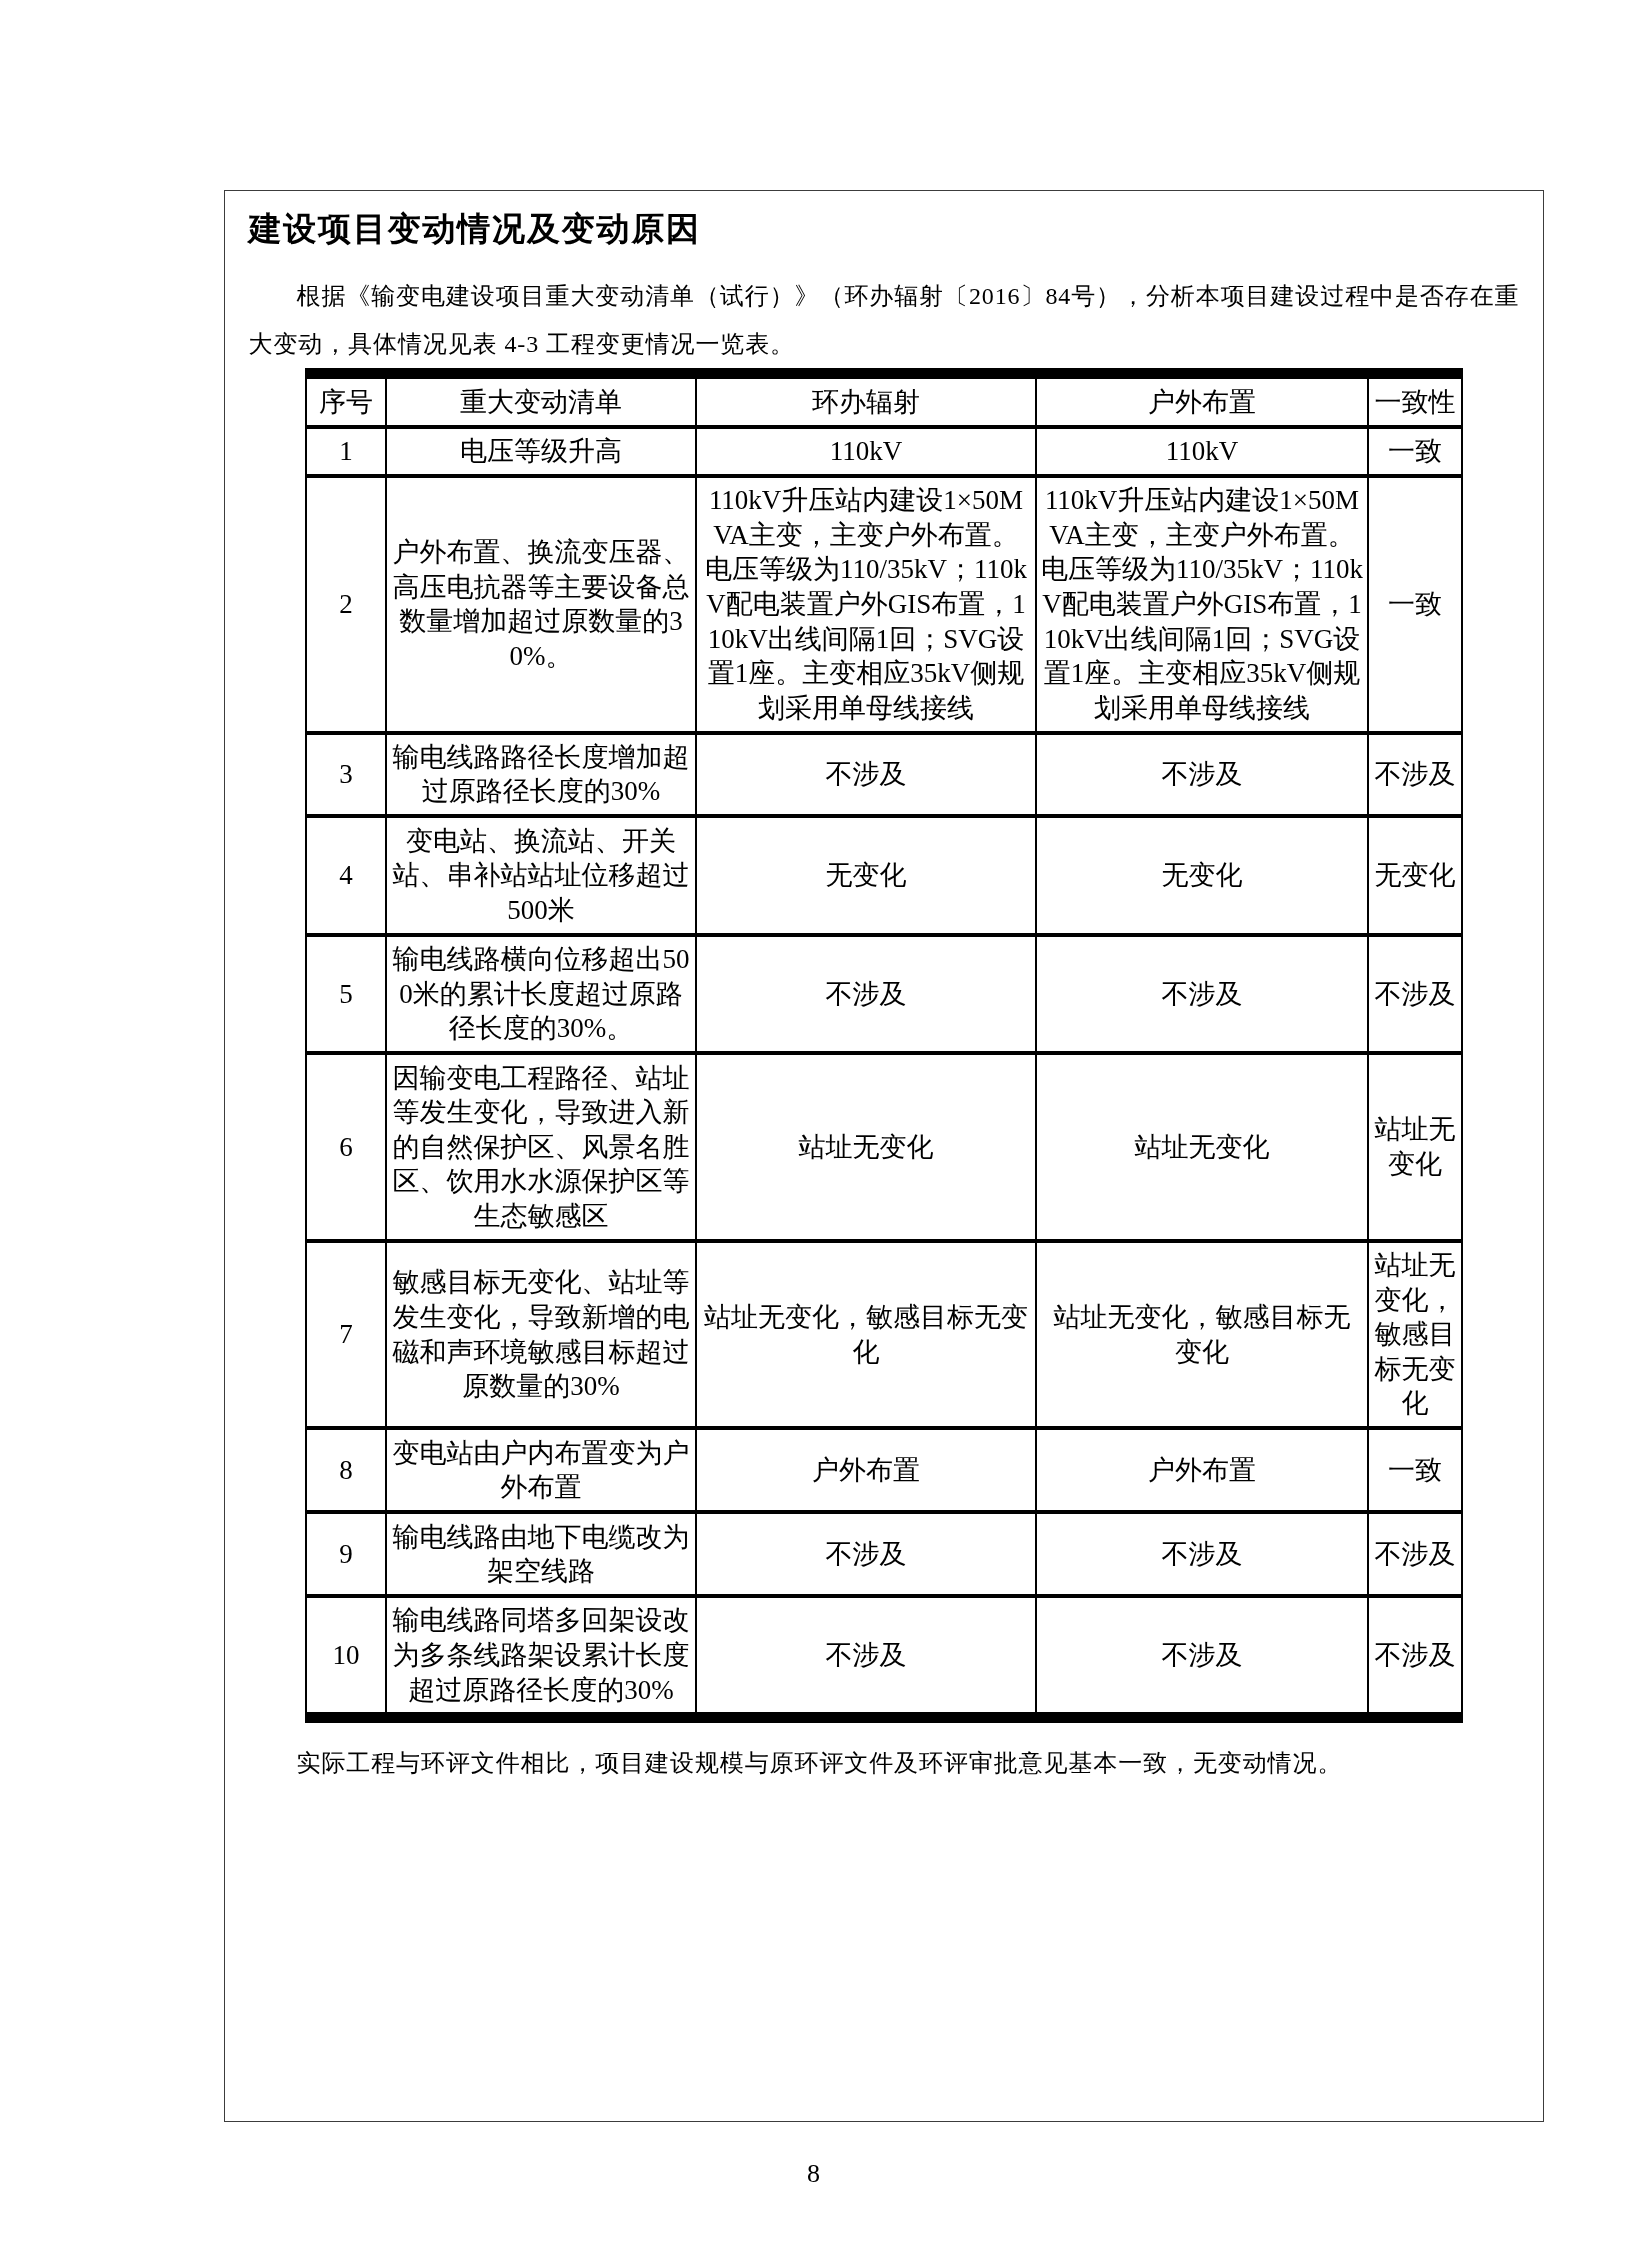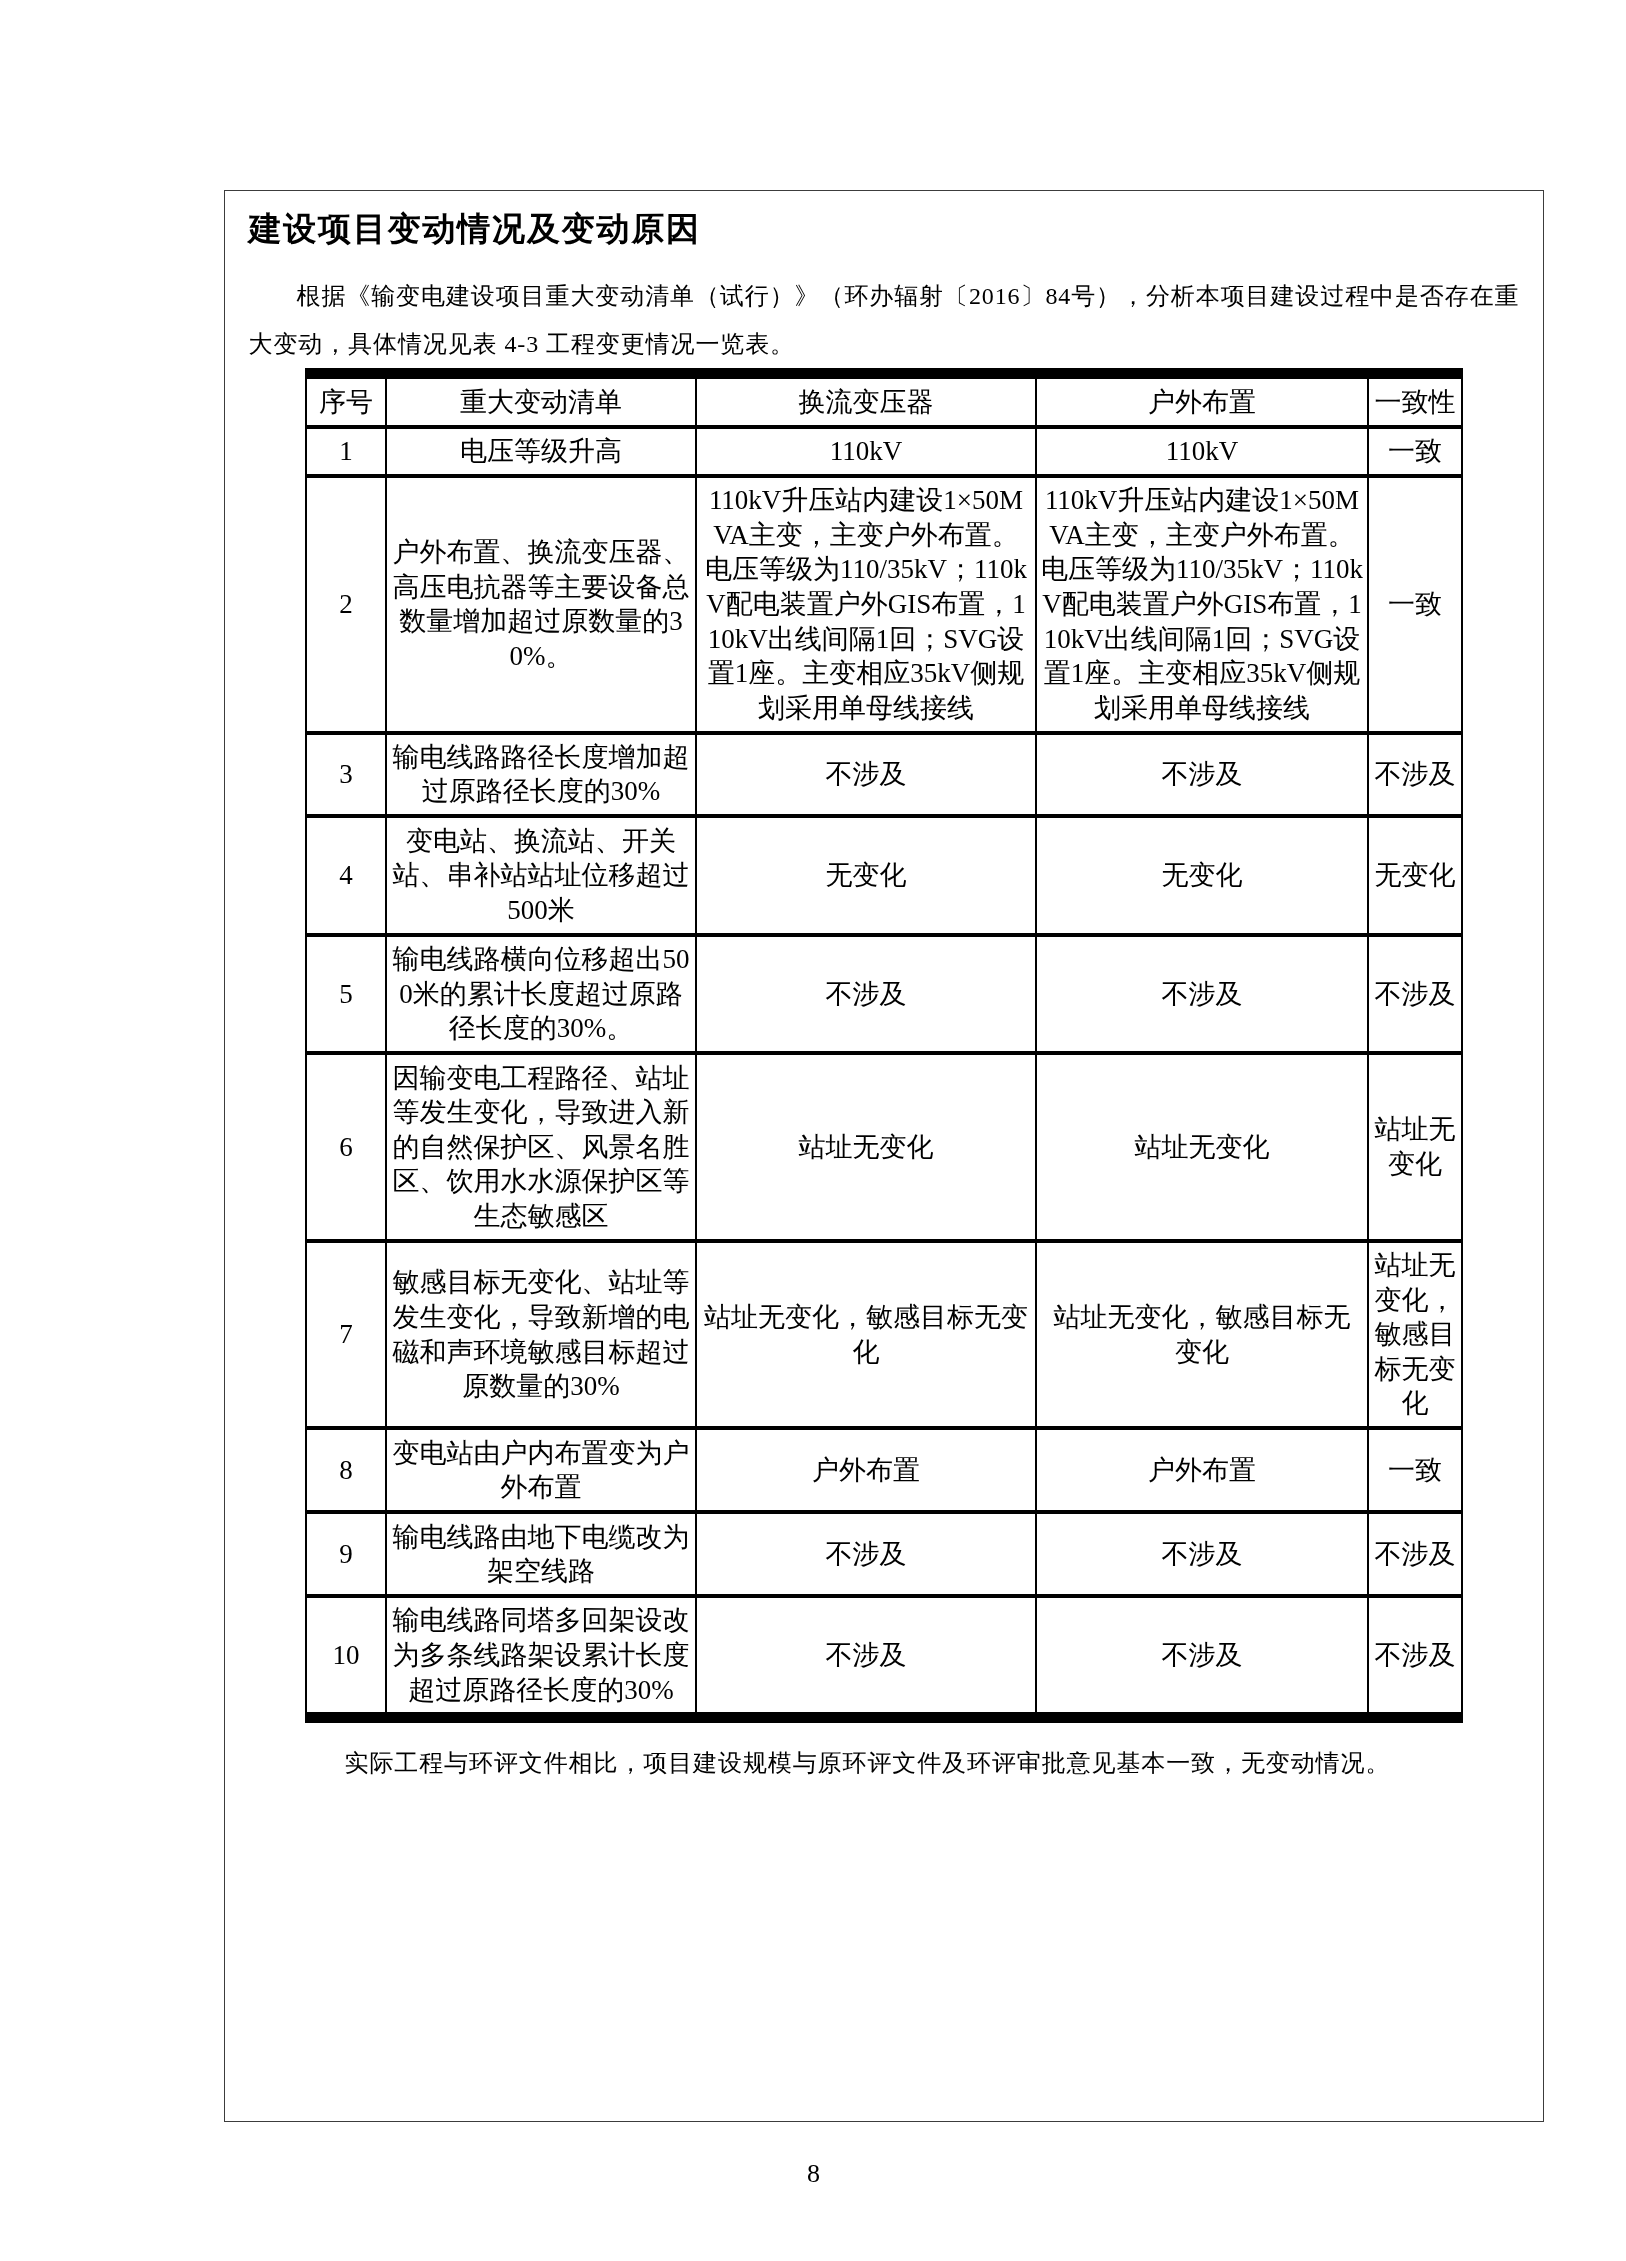--- a/index.html
+++ b/index.html
@@ -37,21 +37,21 @@
   .change-table th, .change-table td {
     border:2.3px solid #000;
     border-top-width:4.1px; border-bottom-width:4.1px;
     text-align:center; vertical-align:middle;
     padding:5.4px 3.6px;
     font-weight:normal;
     word-break:break-all;
   }
   .change-table thead th { border-top-width:11.8px; }
   .change-table tbody tr:last-child td { border-bottom-width:11.8px; }
-  .closing { margin-top:15.4px;margin-left:48px; }
+  .closing { margin-top:15.4px; }
   .page-number {
     position:absolute; left:0; top:2159px; width:100%;
     text-align:center; font-size:26px;
   }
 </style>
 </head>
 <body>
 
 <div class="page">
   <div class="content-box">
@@ -66,21 +66,21 @@
           <col style="width: 80px;">
           <col style="width: 310px;">
           <col style="width: 340px;">
           <col style="width: 332px;">
           <col style="width: 94px;">
         </colgroup>
       <thead>
         <tr>
             <th>序号</th>
             <th>重大变动清单</th>
-            <th>换流变压器</th>
+            <th>环办辐射</th>
             <th>户外布置</th>
             <th>一致性</th>
           </tr>
       </thead>
       <tbody>
           <tr>
             <td>1</td>
             <td>电压等级升高</td>
             <td>110kV</td>
             <td>110kV</td>

